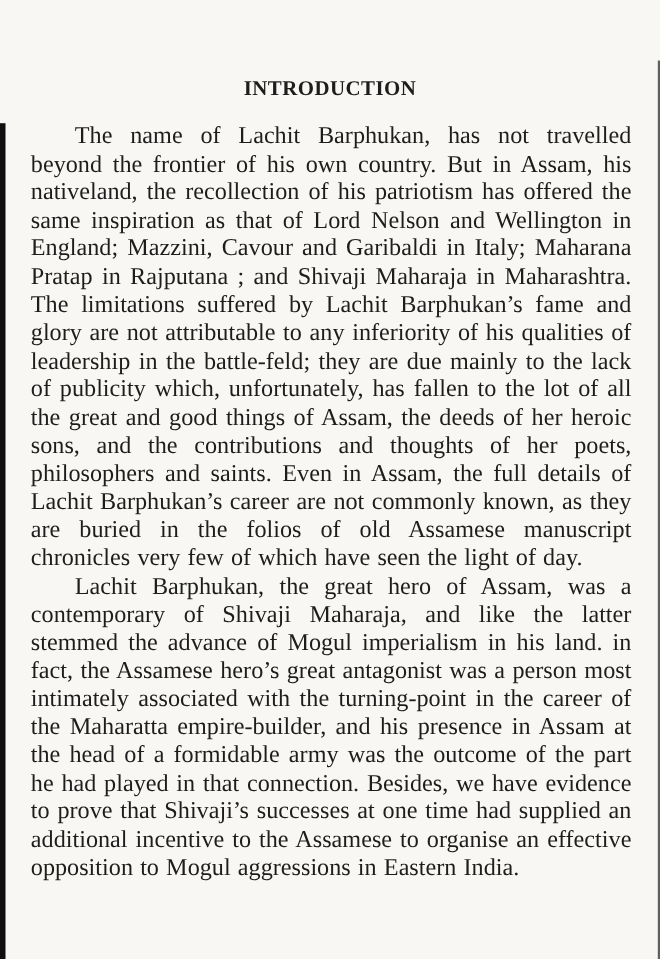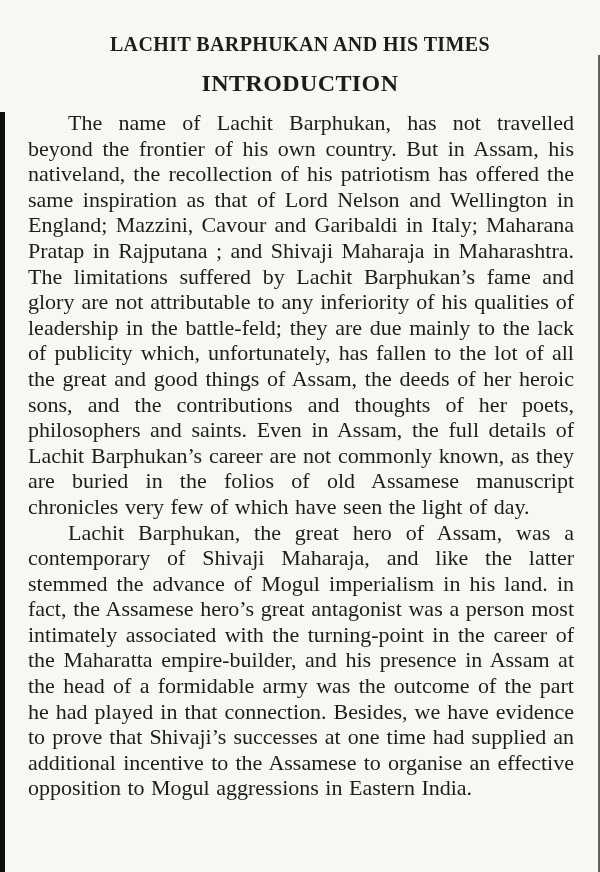--- a/index.html
+++ b/index.html
@@ -31,21 +31,21 @@
     letter-spacing: 0.4px;
     color: var(--ink, #1d1d1d);
   }
   .heading {
     position: absolute;
     top: 70px;
     left: 0;
     width: 100%;
     margin: 0;
     text-align: center;
-    font-size: 24px;
+    font-size: 19px;
     font-weight: bold;
     letter-spacing: 0.4px;
     color: var(--ink, #1d1d1d);
   }
   .body-text {
     position: absolute;
     top: 110px;
     left: 28px;
     width: 546px;
     font-size: 22px;
@@ -73,21 +73,20 @@
     bottom: 0;
     width: 2px;
     background: var(--edge, #0f0f0f);
     opacity: 0.65;
   }
 </style>
 </head>
 <body>
 
 <div class="page">
-  <h1 class="title">LACHIT BARPHUKAN AND HIS TIMES</h1>
   <h2 class="heading">INTRODUCTION</h2>
   <div class="body-text">
       <p class="para">The name of Lachit Barphukan, has not travelled beyond the frontier of his own country. But in Assam, his nativeland, the recollection of his patriotism has offered the same inspiration as that of Lord Nelson and Wellington in England; Mazzini, Cavour and Garibaldi in Italy; Maharana Pratap in Rajputana ; and Shivaji Maharaja in Maharashtra. The limitations suffered by Lachit Barphukan’s fame and glory are not attributable to any inferiority of his qualities of leadership in the battle-feld; they are due mainly to the lack of publicity which, unfortunately, has fallen to the lot of all the great and good things of Assam, the deeds of her heroic sons, and the contributions and thoughts of her poets, philosophers and saints. Even in Assam, the full details of Lachit Barphukan’s career are not commonly known, as they are buried in the folios of old Assamese manuscript chronicles very few of which have seen the light of day.</p>
       <p class="para">Lachit Barphukan, the great hero of Assam, was a contemporary of Shivaji Maharaja, and like the latter stemmed the advance of Mogul imperialism in his land. in fact, the Assamese hero’s great antagonist was a person most intimately associated with the turning-point in the career of the Maharatta empire-builder, and his presence in Assam at the head of a formidable army was the outcome of the part he had played in that connection. Besides, we have evidence to prove that Shivaji’s successes at one time had supplied an additional incentive to the Assamese to organise an effective opposition to Mogul aggressions in Eastern India.</p>
     </div>
   <div class="scan-edge-left"></div>
   <div class="scan-edge-right"></div>
 </div>
 
 </body></html>

